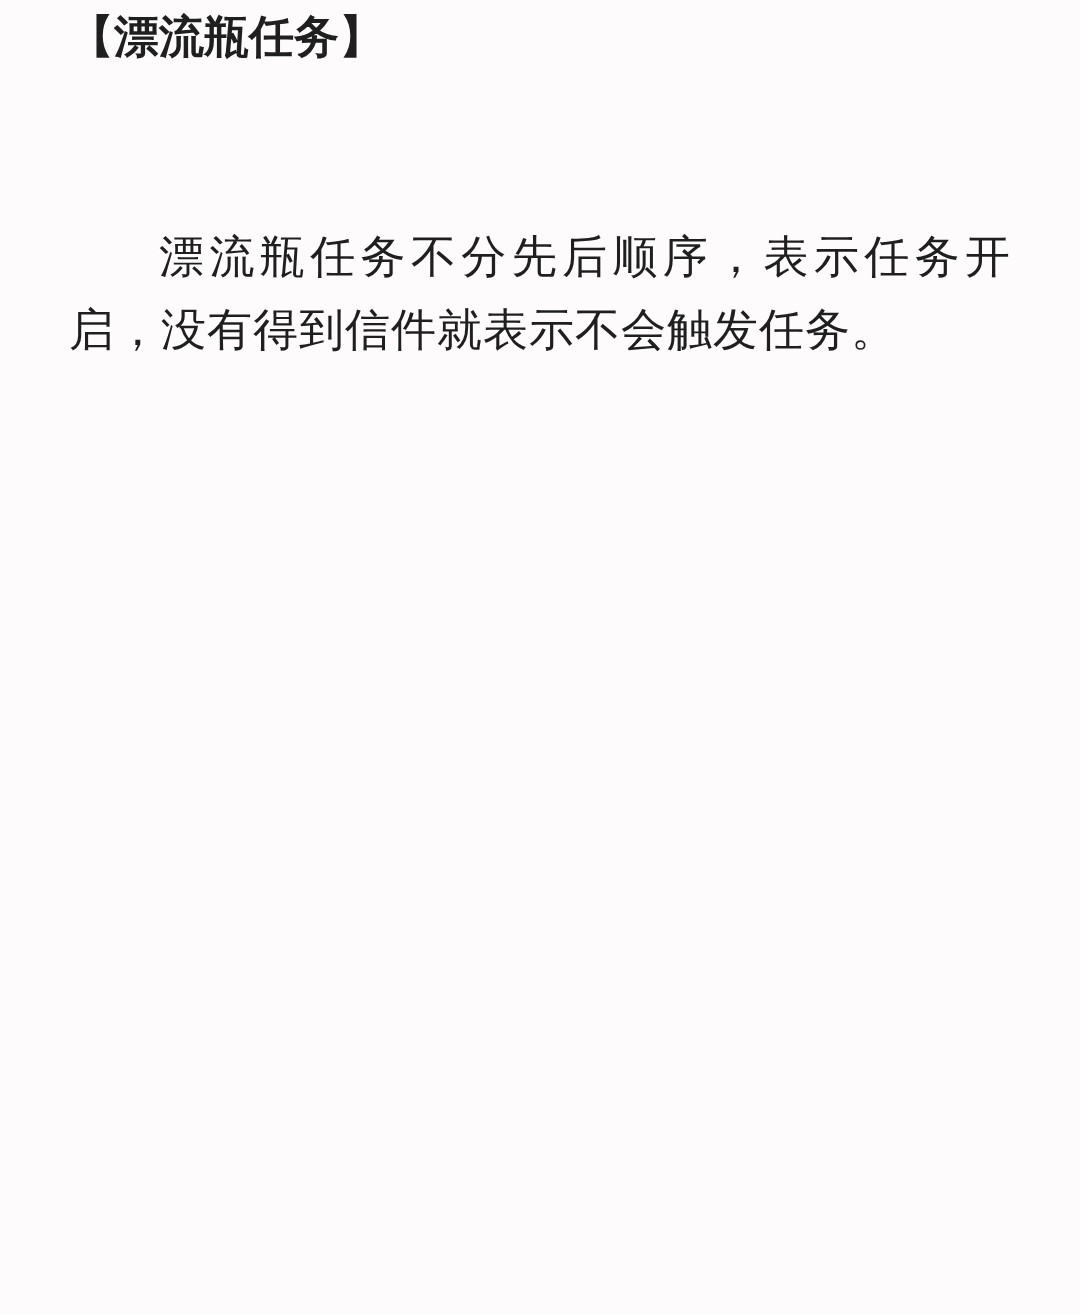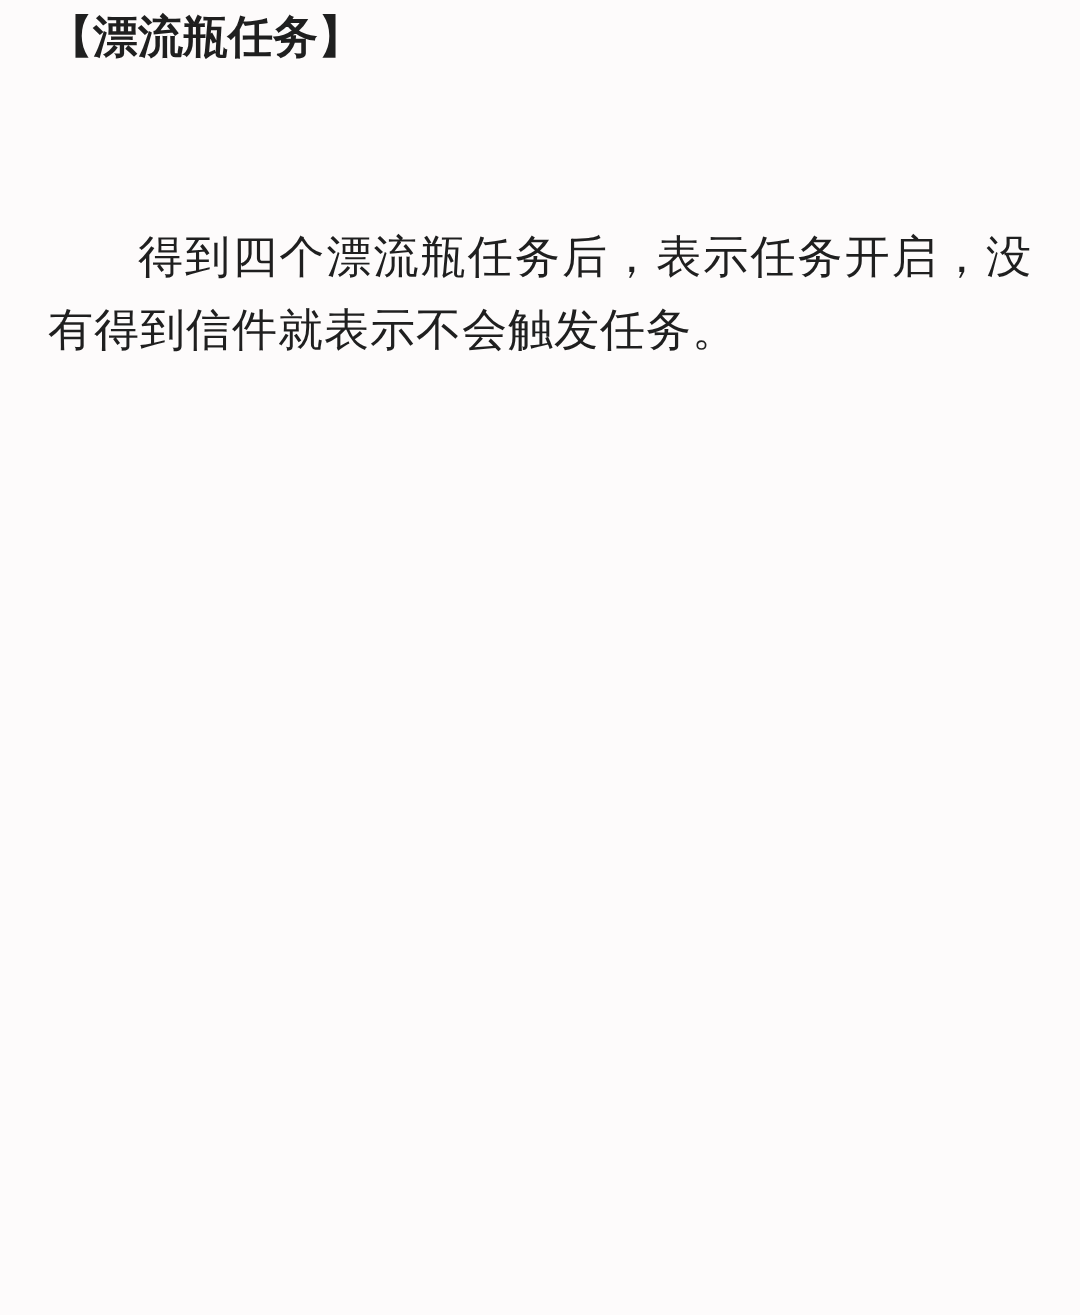--- a/index.html
+++ b/index.html
@@ -11,21 +11,21 @@
     height: 1315px;
     background: #fdfbfb;
     overflow: hidden;
     font-family: "Liberation Sans", sans-serif;
     color: #1f1f1f;
   }
   main.page {
     box-sizing: border-box;
     width: 1080px;
     height: 1315px;
-    padding: 0 48px;
+    padding: 0 69px;
   }
   .doc-title {
     font-size: 45px;
     line-height: 73px;
     font-weight: 600;
     margin: 0 0 147px 0;
     white-space: nowrap;
   }
   p.para {
     font-size: 45px;
@@ -42,14 +42,14 @@
 </head>
 <body>
 
 <main class="page">
   <h1 class="doc-title">【漂流瓶任务】</h1>
 
 
 
 
 
-  <p class="para">得到四个漂流瓶任务后，表示任务开启，没有得到信件就表示不会触发任务。</p>
+  <p class="para">漂流瓶任务不分先后顺序，表示任务开启，没有得到信件就表示不会触发任务。</p>
 </main>
 
 </body></html>

